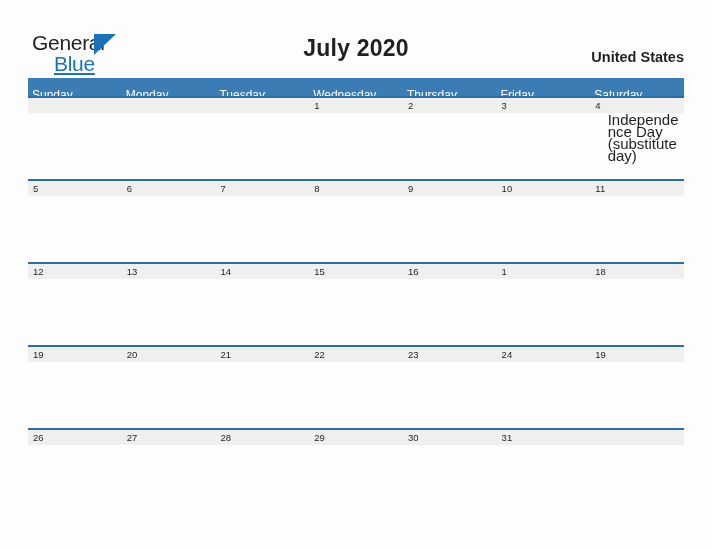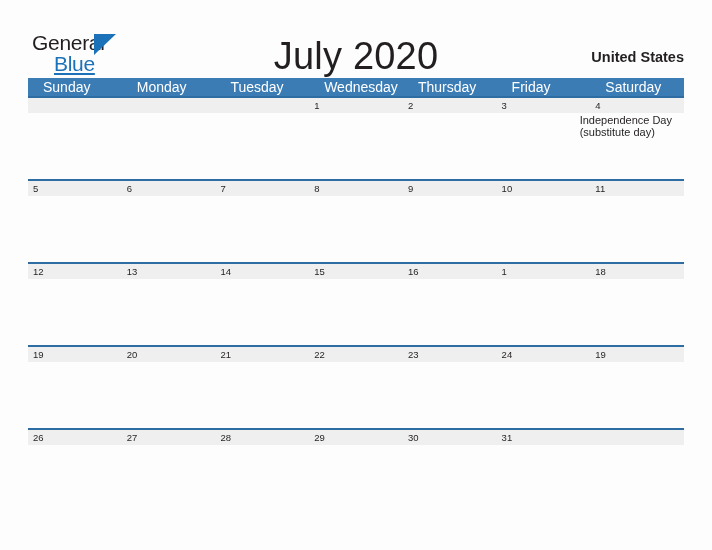--- a/index.html
+++ b/index.html
@@ -68,22 +68,22 @@
     font-family: "Liberation Sans", sans-serif;
     text-decoration: underline;
   }
 
   .title {
     position: absolute;
     left: 156px;
     top: 31px;
     width: 400px;
     text-align: center;
-    font-size: 38px;
-    font-weight: 400;
+    font-size: 23px;
+    font-weight: 700;
     color: #231f20;
     letter-spacing: 0.2px;
   }
 
   .region {
     position: absolute;
     right: 28px;
     top: 45px;
     font-size: 14.5px;
     font-weight: 700;
@@ -102,26 +102,27 @@
   .weekday-row {
     display: flex;
     width: 100%;
     background: #3b7cb5;
     height: 18px;
   }
   .weekday-cell {
     flex: 1 1 0;
     min-width: 0;
     color: #ffffff;
-    font-size: 14px;
+    font-size: 12px;
     line-height: 18px;
-    padding-left: 15px;
+    padding-left: 4px;
     box-sizing: border-box;
     white-space: nowrap;
     overflow: hidden;
+    margin-top: 8px;
   }
 
   .week {
     width: 100%;
   }
   .week-dates {
     display: flex;
     width: 100%;
     background: #efefef;
     border-top: 2px solid #2e6da4;
@@ -144,24 +145,25 @@
     background: #fdfdfd;
     height: 66px;
   }
   .event-cell {
     flex: 1 1 0;
     min-width: 0;
     padding: 1px 4px 0 5px;
     box-sizing: border-box;
   }
   .event-text {
-    font-size: 11px;
+    font-size: 15px;
     line-height: 12px;
     color: #231f20;
     word-wrap: break-word;
+    margin-left: 28px;
   }
 </style>
 </head>
 <body>
 
 <div class="page">
 
   <div class="header">
 
     <div class="logo">

